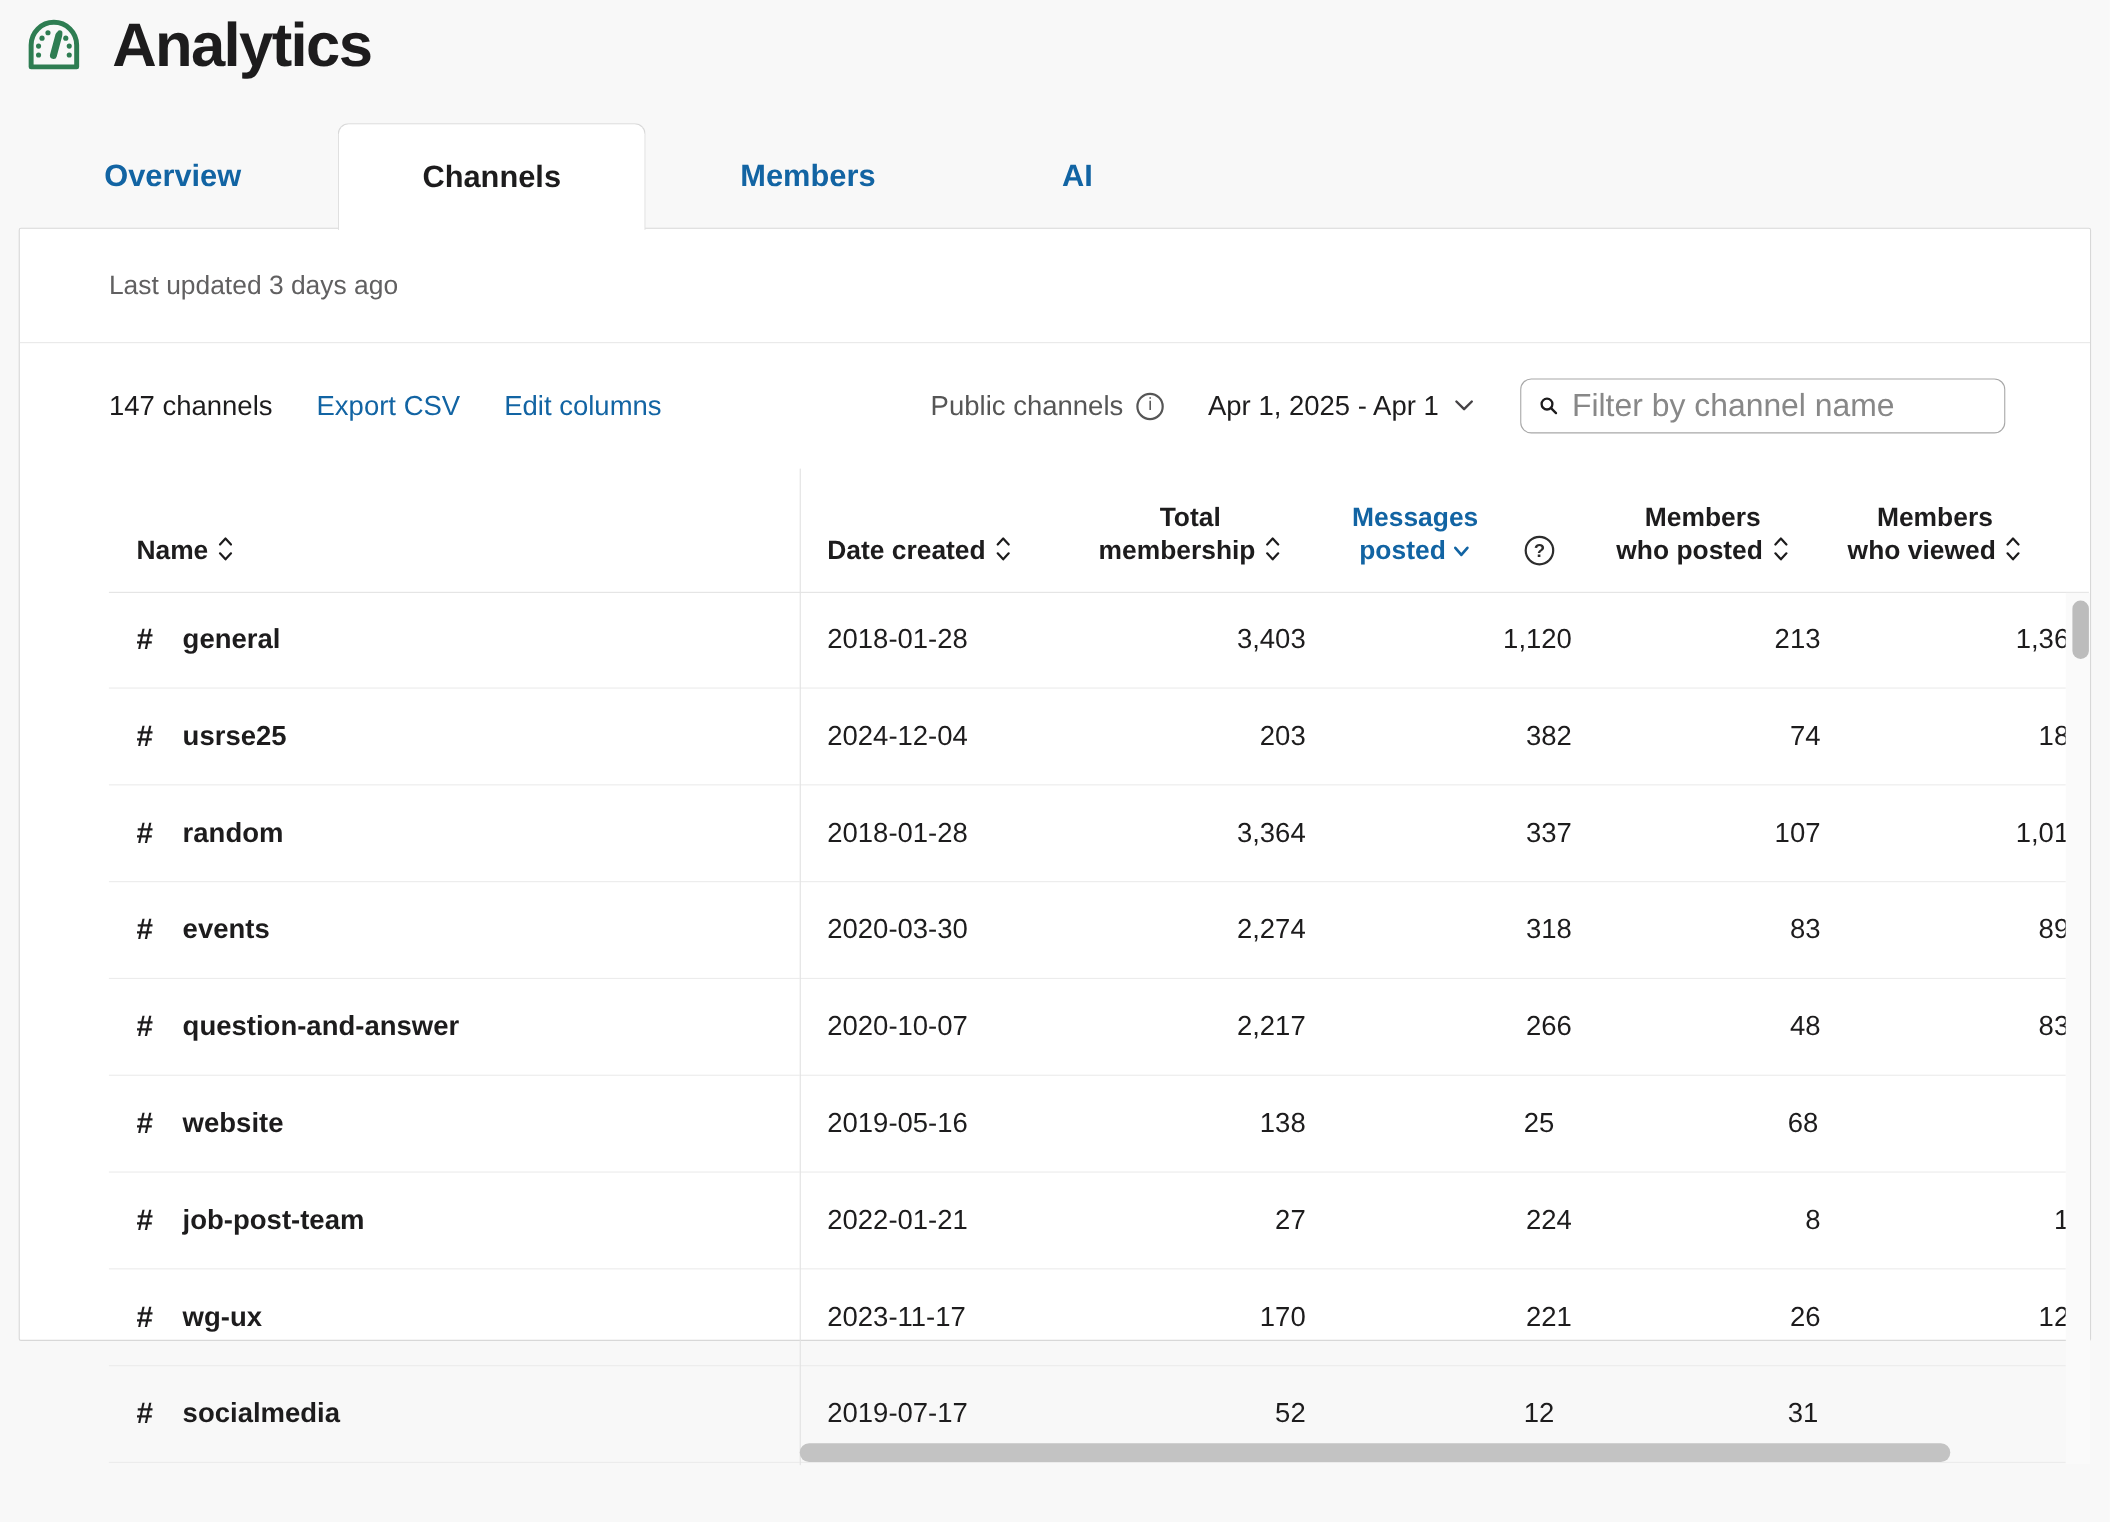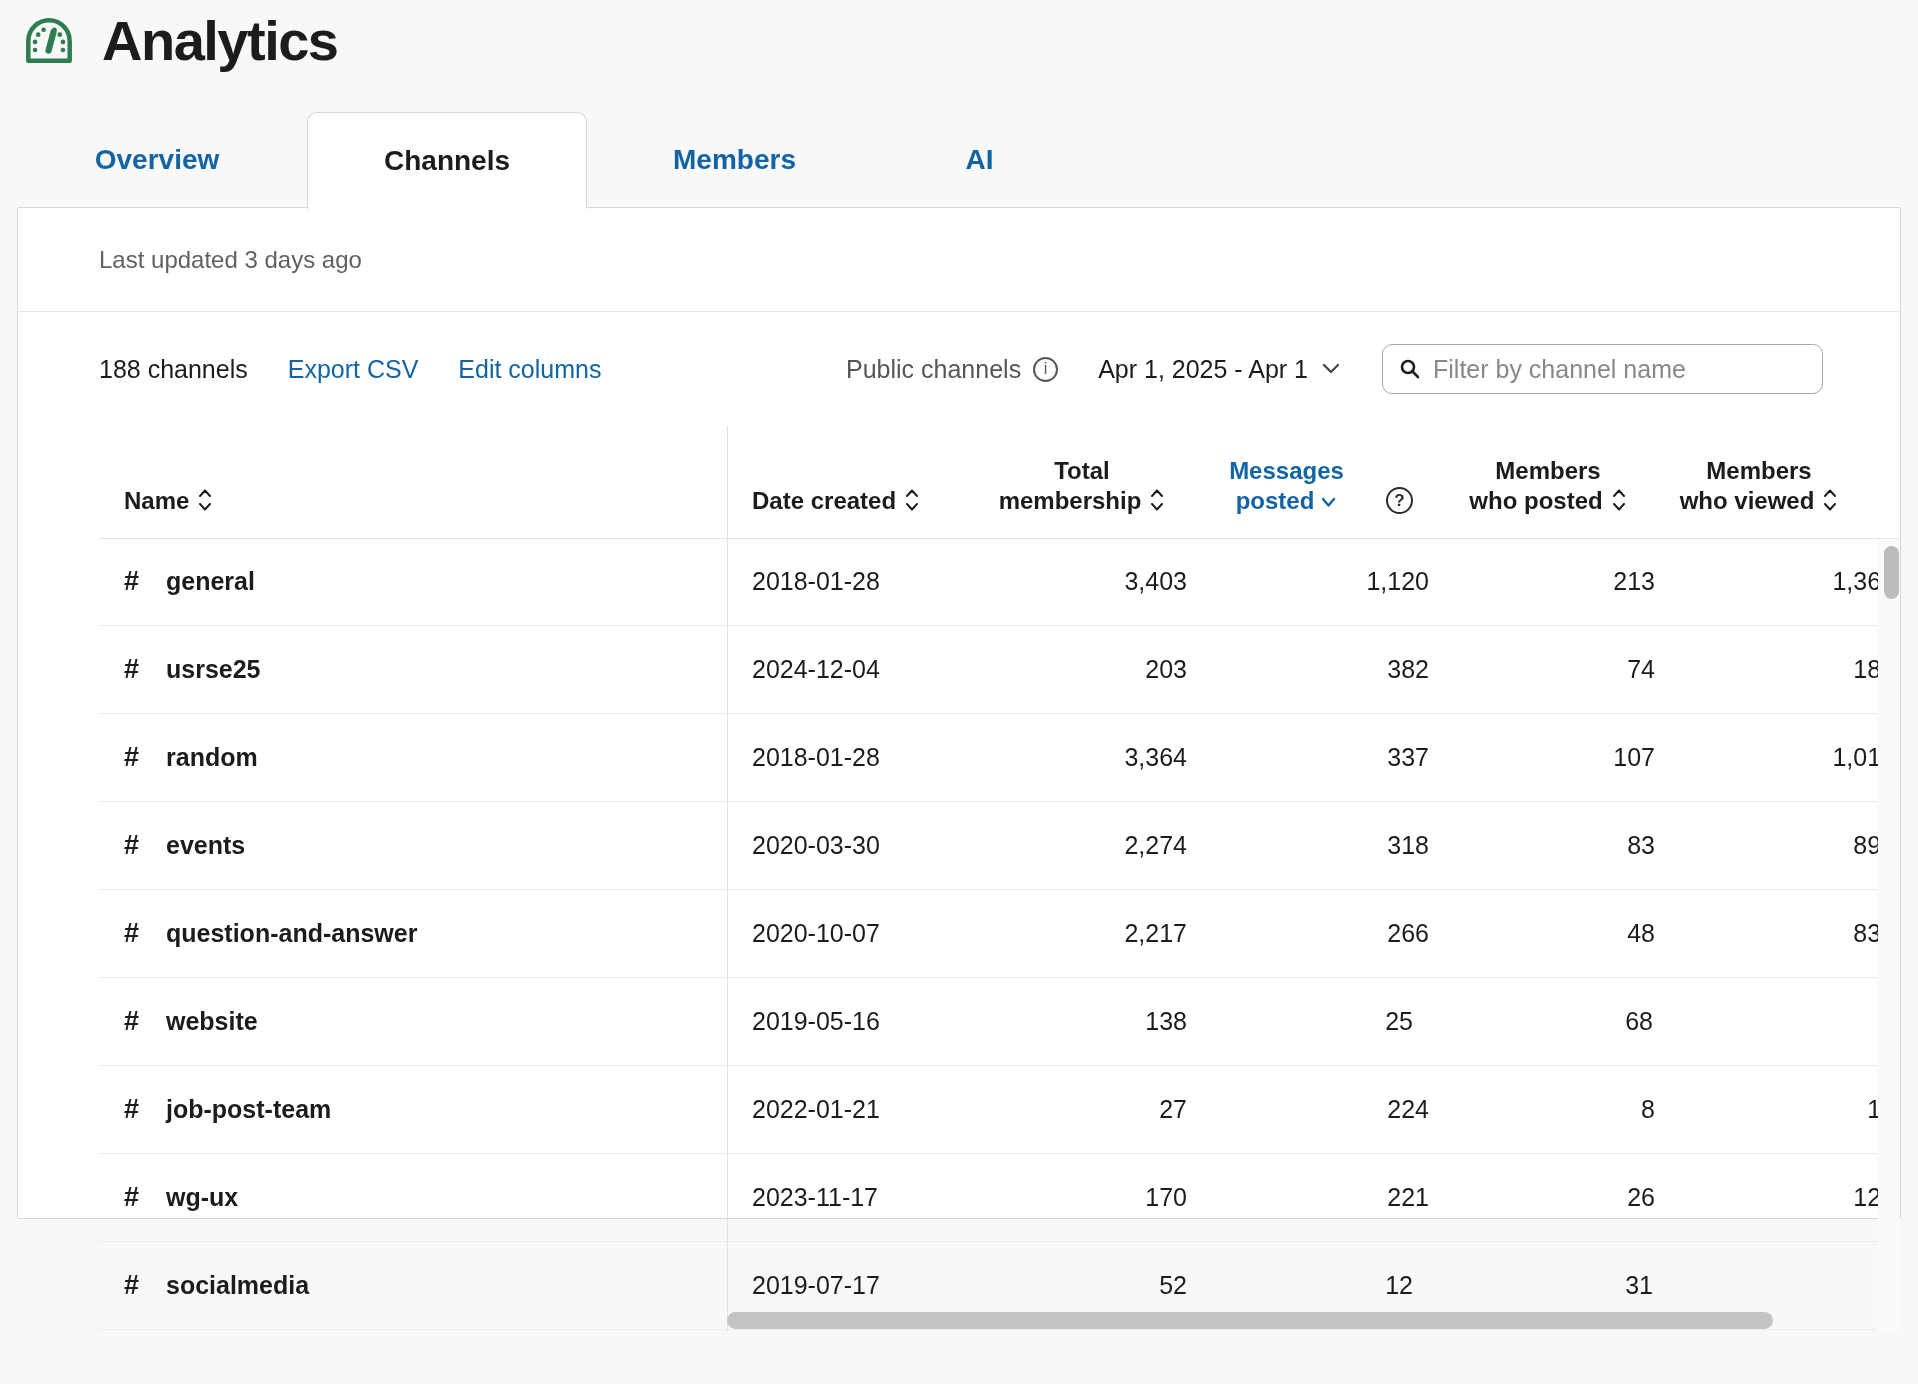--- a/index.html
+++ b/index.html
@@ -49,21 +49,21 @@
     display: inline-flex; align-items: center; justify-content: center;
     font-size: 16px; color: #565656; font-weight: 400; cursor: pointer;
   }
   .date-group { margin-left: 40px; display: flex; align-items: center; gap: 14px; color: #1d1c1d; cursor: pointer; }
   .search-box {
     margin-left: 42px; width: 441px; height: 50px;
     border: 1px solid #a8a8a8; border-radius: 10px;
     display: flex; align-items: center; padding: 0 16px; gap: 12px; background: #fff;
   }
   .search-box input {
-    border: none; outline: none; flex: 1; font-size: 25px;
+    border: none; outline: none; flex: 1; font-size: 29px;
     font-family: "Liberation Sans", sans-serif; color: #ec4899; background: transparent;
   }
   .search-box input::placeholder { color: #888888; }
 
   
   .name-col { position: absolute; left: 81px; top: 218px; width: 628px; }
   .scroll-view { position: absolute; left: 709px; top: 218px; width: 1151px; height: 905px; overflow: hidden; }
   .scroll-inner { width: 1240px; }
   .vline { position: absolute; left: 709px; top: 218px; width: 1px; height: 906px; background: #e2e2e2; }
   .header-underline { position: absolute; left: 81px; right: 1px; top: 330px; height: 1px; background: #e3e3e3; }
@@ -145,21 +145,21 @@
       <span>AI</span>
     </div>
 </nav>
 
 <section class="card">
 
   <div class="updated">Last updated 3 days ago</div>
   <div class="hdiv"></div>
 
   <div class="toolbar">
-    <span class="channel-count">188 channels</span>
+    <span class="channel-count">147 channels</span>
     <a class="tb-link">Export CSV</a>
     <a class="tb-link">Edit columns</a>
 
     <div class="scope-group">
       <span>Public channels</span>
       <span class="info-icon">i</span>
     </div>
 
     <div class="date-group">
       <span>Apr 1, 2025 - Apr 1</span>

